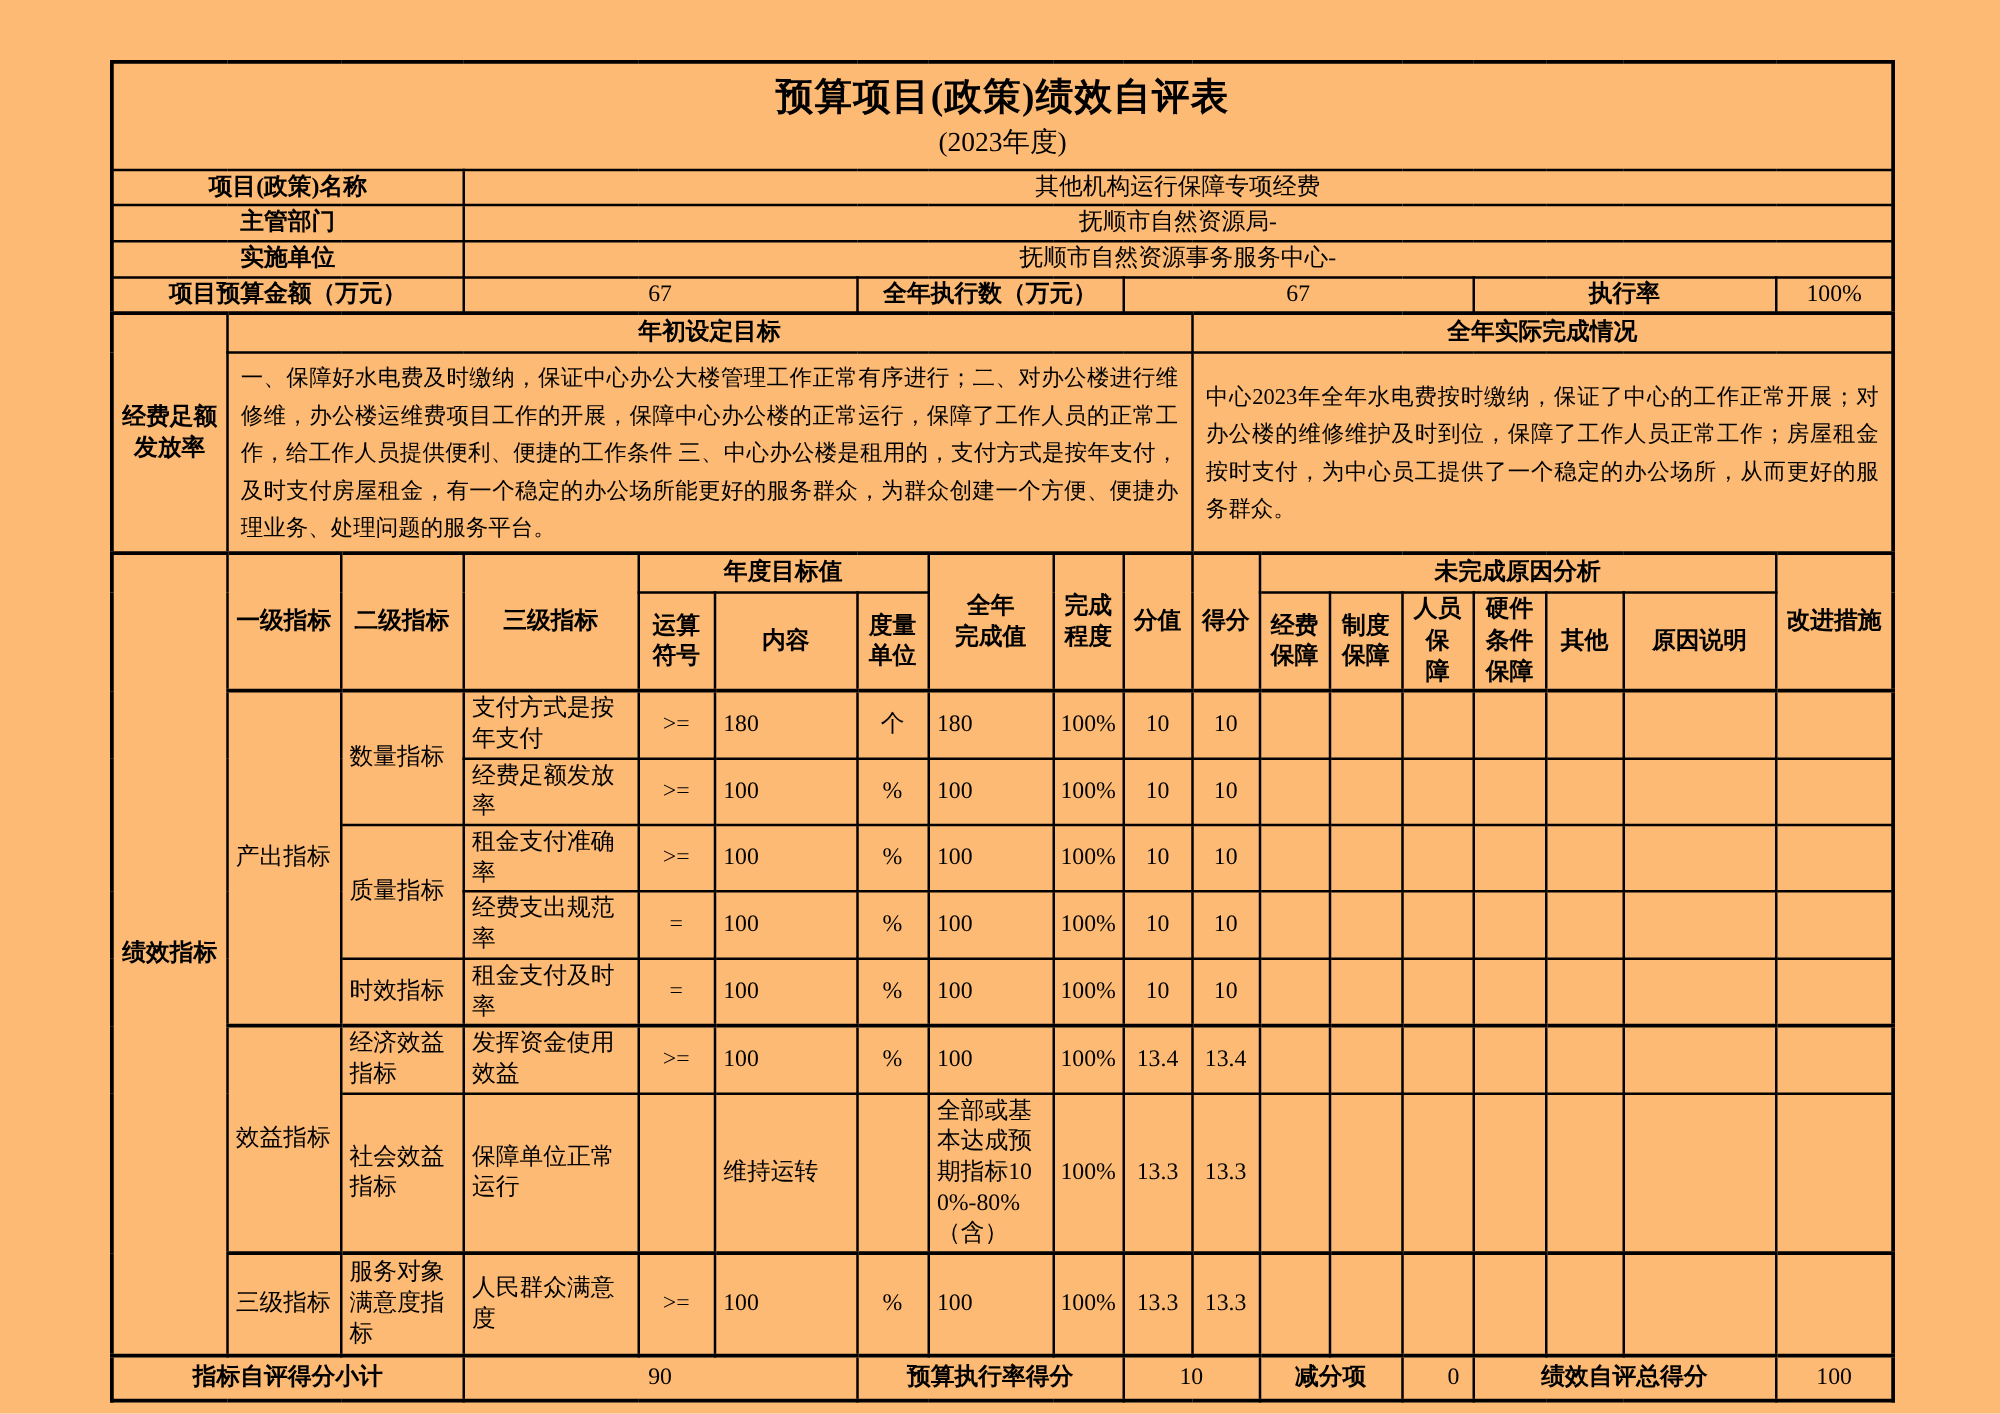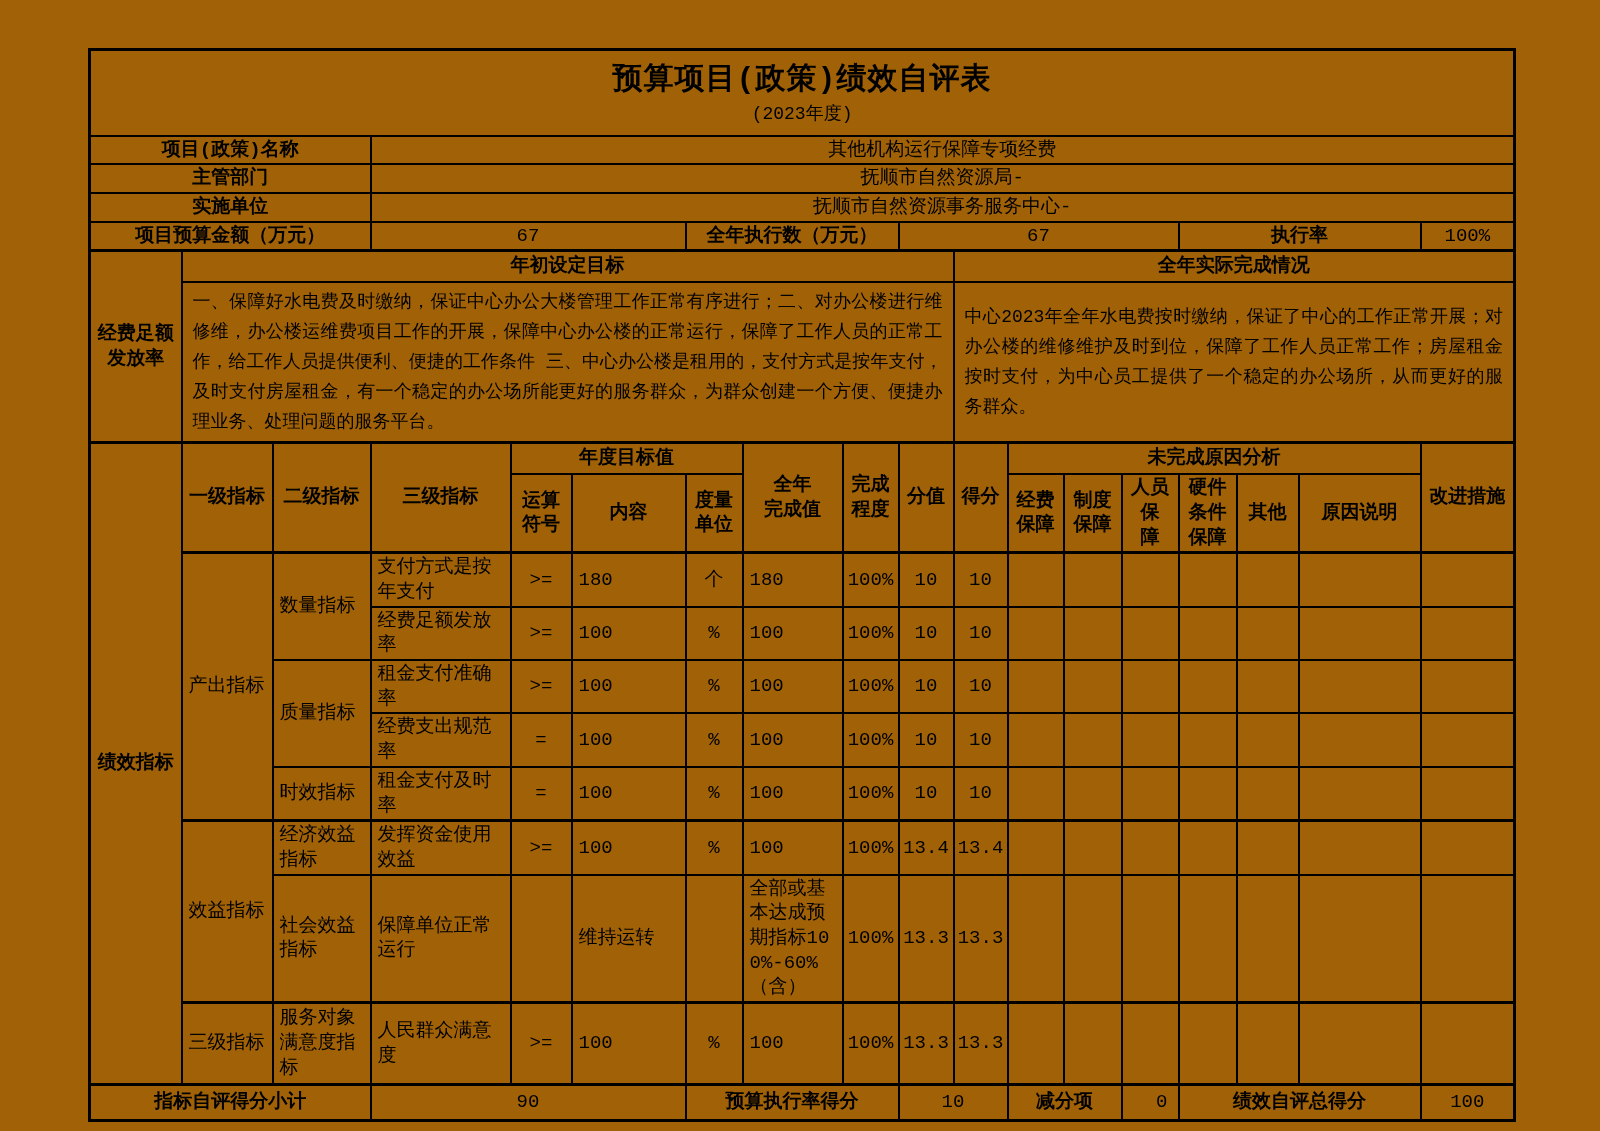--- a/index.html
+++ b/index.html
@@ -1,29 +1,29 @@
 <!DOCTYPE html>
 <html><head>
 <meta charset="utf-8">
 <style>
   html,body{margin:0;padding:0;background:#ffffff;}
-  .page{position:relative;width:1600px;height:1131px;background:#a16207;overflow:hidden;
-        font-family:Liberation Mono, monospace;color:#000;}
+  .page{position:relative;width:1600px;height:1131px;background:#fdba74;overflow:hidden;
+        font-family:Liberation Serif, serif;color:#000;}
   table.sheet{position:absolute;left:88px;top:48px;width:1424px;border-collapse:collapse;
         table-layout:fixed;border:3px solid #000;}
   td{border:2px solid #000;vertical-align:middle;text-align:center;
      font-size:19px;line-height:1.3;padding:1px 2px;overflow:hidden;word-break:break-all;}
   tr.tt > td{border-top-width:3px;}
   .b{font-weight:bold;}
   .left{text-align:left;padding:1px 4px 1px 6px;}
   .right{text-align:right;padding-right:10px;}
   .pre{white-space:pre-line;}
   .title-cell{padding:6px 0 4px 0;}
   .title{font-size:30px;font-weight:bold;letter-spacing:1px;}
-  .subtitle{font-size:18px;margin-top:3px;}
+  .subtitle{font-size:22px;margin-top:3px;}
   .goal-text{text-align:justify;font-size:18px;line-height:30px;padding:4px 10px;word-break:break-all;}
 </style>
 </head>
 <body>
 
 <div class="page">
 <table class="sheet">
   <colgroup>
     <col style="width:92px">
         <col style="width:91px">
@@ -225,21 +225,21 @@
     <td></td>
     <td></td>
     <td></td>
   </tr>
   <tr style="height:113px">
     <td class="left">社会效益指标</td>
     <td class="left">保障单位正常运行</td>
     <td></td>
     <td class="left">维持运转</td>
     <td></td>
-    <td class="left">全部或基本达成预期指标100%-60%（含）</td>
+    <td class="left">全部或基本达成预期指标100%-80%（含）</td>
     <td>100%</td>
     <td>13.3</td>
     <td>13.3</td>
     <td></td>
     <td></td>
     <td></td>
     <td></td>
     <td></td>
     <td></td>
     <td></td>

